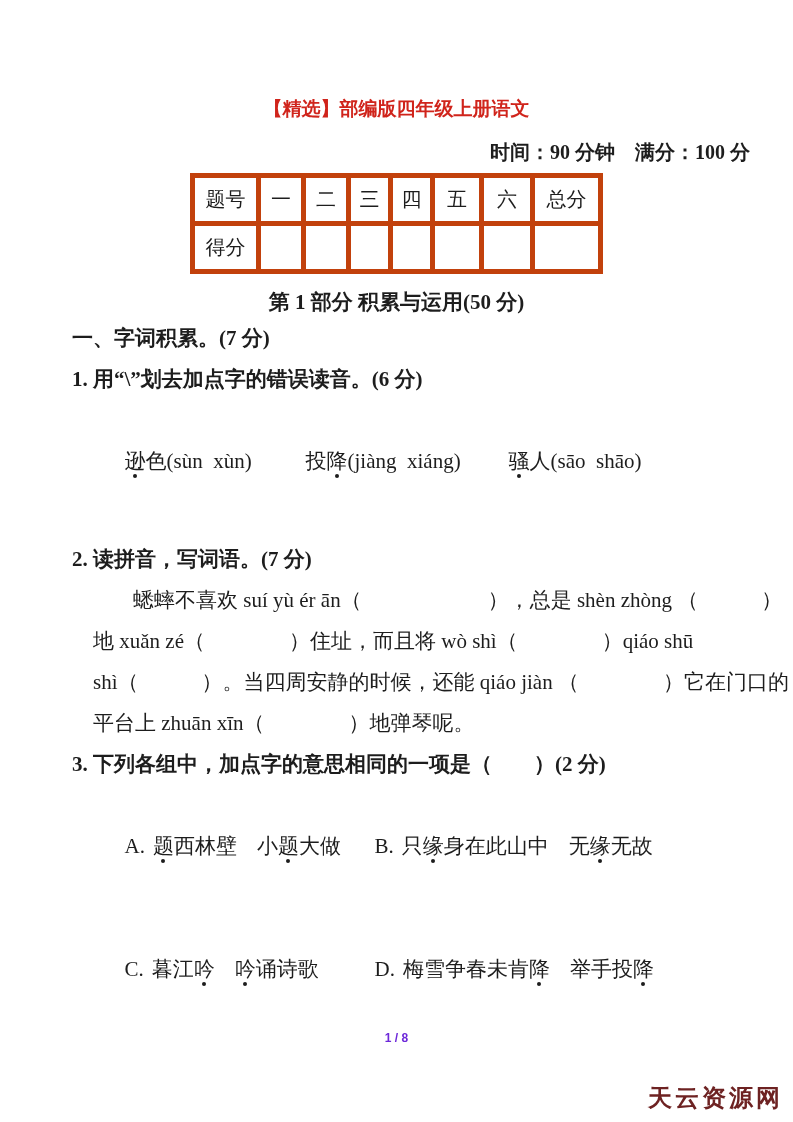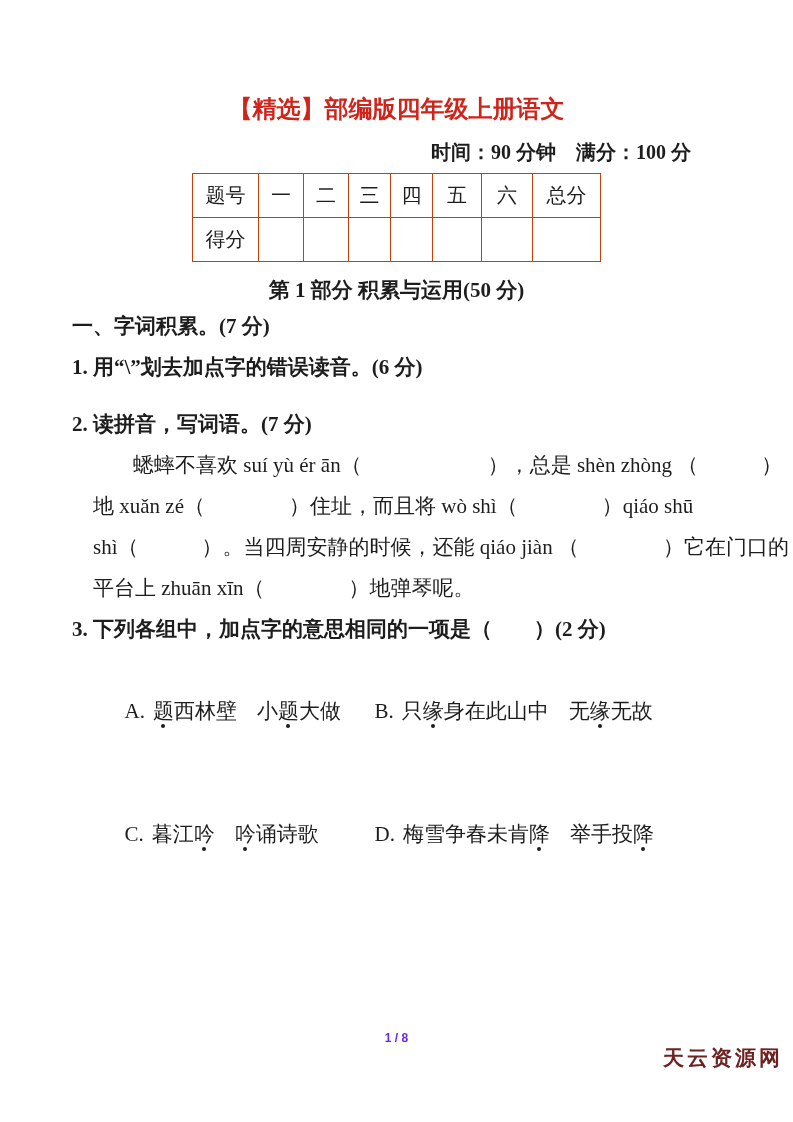--- a/index.html
+++ b/index.html
@@ -1,44 +1,44 @@
 <!DOCTYPE html>
 <html style="--title_red: #d0241b; --watermark: #6d2222;"><head>
 <meta charset="utf-8">
 <style>
   html,body{margin:0;padding:0;background:#fff;}
   .page{position:relative;width:793px;height:1122px;background:#ffffff;overflow:hidden;
         font-family:"Liberation Serif","DejaVu Serif",serif;color:#1d1d1d;box-sizing:border-box;}
   .title{ text-align:center;font-weight:700;color:var(--title_red,#d0241b);}
-  .title1{padding-top:88px;font-size:24px;line-height:42px;}
+  .title1{padding-top:88px;font-size:19px;line-height:42px;}
   .title2{font-size:29px;line-height:40px;margin-top:4px;}
-  .meta{text-align:right;padding-right:102px;font-size:20px;font-weight:600;margin-top:10px;line-height:24px;}
+  .meta{text-align:right;padding-right:43px;font-size:20px;font-weight:600;margin-top:10px;line-height:24px;}
   table.score-table{margin:9px auto 0;border-collapse:collapse;table-layout:fixed;width:408px;}
-  table.score-table td{border:1px solid #c2410c;height:43px;text-align:center;
+  table.score-table td{border:5px solid #c2410c;height:43px;text-align:center;
         font-size:20px;font-weight:500;padding:0;}
   .part-heading{text-align:center;font-size:21px;font-weight:700;margin-top:15px;line-height:26px;}
   .content{padding-left:72px;margin-top:3px;font-size:21px;}
   .line{line-height:41px;white-space:pre-wrap;font-weight:500;}
   .stem{font-weight:700;}
   .mt{margin-top:16px;}
   .indent{padding-left:21px;}
   .first-indent{text-indent:40px;}
   .q1-word{display:inline-block;}
   .q1-row .q1-word:nth-child(1){width:181px;}
   .q1-row .q1-word:nth-child(2){width:203px;}
   .dotted{position:relative;}
   .dotted::after{content:"";position:absolute;left:50%;transform:translateX(-50%);
         bottom:-5px;width:4px;height:4px;border-radius:50%;background:currentColor;}
   .opt-group{display:inline-block;}
   .q3-left{width:250px;}
   .opt-label{margin-right:8px;}
   .phrase{margin-right:20px;}
   .page-number{position:absolute;top:1031px;left:0;right:0;text-align:center;
         font-family:"Liberation Sans",sans-serif;font-size:12px;font-weight:700;color:#6d28d9;}
-  .watermark{position:absolute;top:1044px;right:10px;font-size:21px;font-weight:700;
+  .watermark{position:absolute;top:1082px;right:10px;font-size:24px;font-weight:700;
         letter-spacing:3px;color:var(--watermark,#6d2222);
         font-family:"Liberation Sans",sans-serif;}
 </style>
 </head>
 <body>
 
 <div class="page">
 
   <div class="title title1">【精选】部编版四年级上册语文</div>
 
@@ -80,20 +80,23 @@
   </table>
 
   <div class="part-heading">第 1 部分 积累与运用(50 分)</div>
 
   <div class="content">
 
     <div class="line stem">一、字词积累。(7 分)</div>
 
     <div class="line stem">1. 用“\”划去加点字的错误读音。(6 分)</div>
 
+    <div class="line indent q1-row">
+      <span class="q1-word"><span></span><span class="dotted">逊</span><span>色(sùn  xùn)</span></span><span class="q1-word"><span>投</span><span class="dotted">降</span><span>(jiàng  xiáng)</span></span><span class="q1-word"><span></span><span class="dotted">骚</span><span>人(sāo  shāo)</span></span>
+    </div>
 
 
     <div class="line stem mt">2. 读拼音，写词语。(7 分)</div>
     <div class="line indent first-indent">蟋蟀不喜欢 suí yù ér ān（　　　　　　），总是 shèn zhòng （　　　）</div>
     <div class="line indent">地 xuǎn zé（　　　　）住址，而且将 wò shì（　　　　）qiáo shū</div>
     <div class="line indent">shì（　　　）。当四周安静的时候，还能 qiáo jiàn （　　　　）它在门口的</div>
     <div class="line indent">平台上 zhuān xīn（　　　　）地弹琴呢。</div>
 
     <div class="line stem">3. 下列各组中，加点字的意思相同的一项是（　　）(2 分)</div>
 

